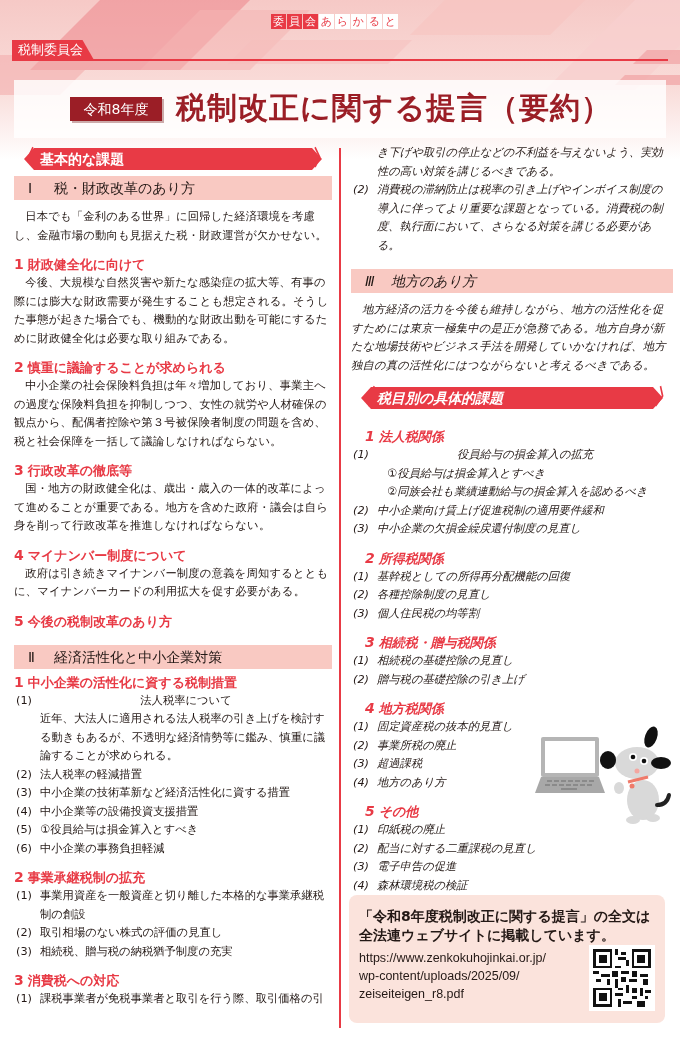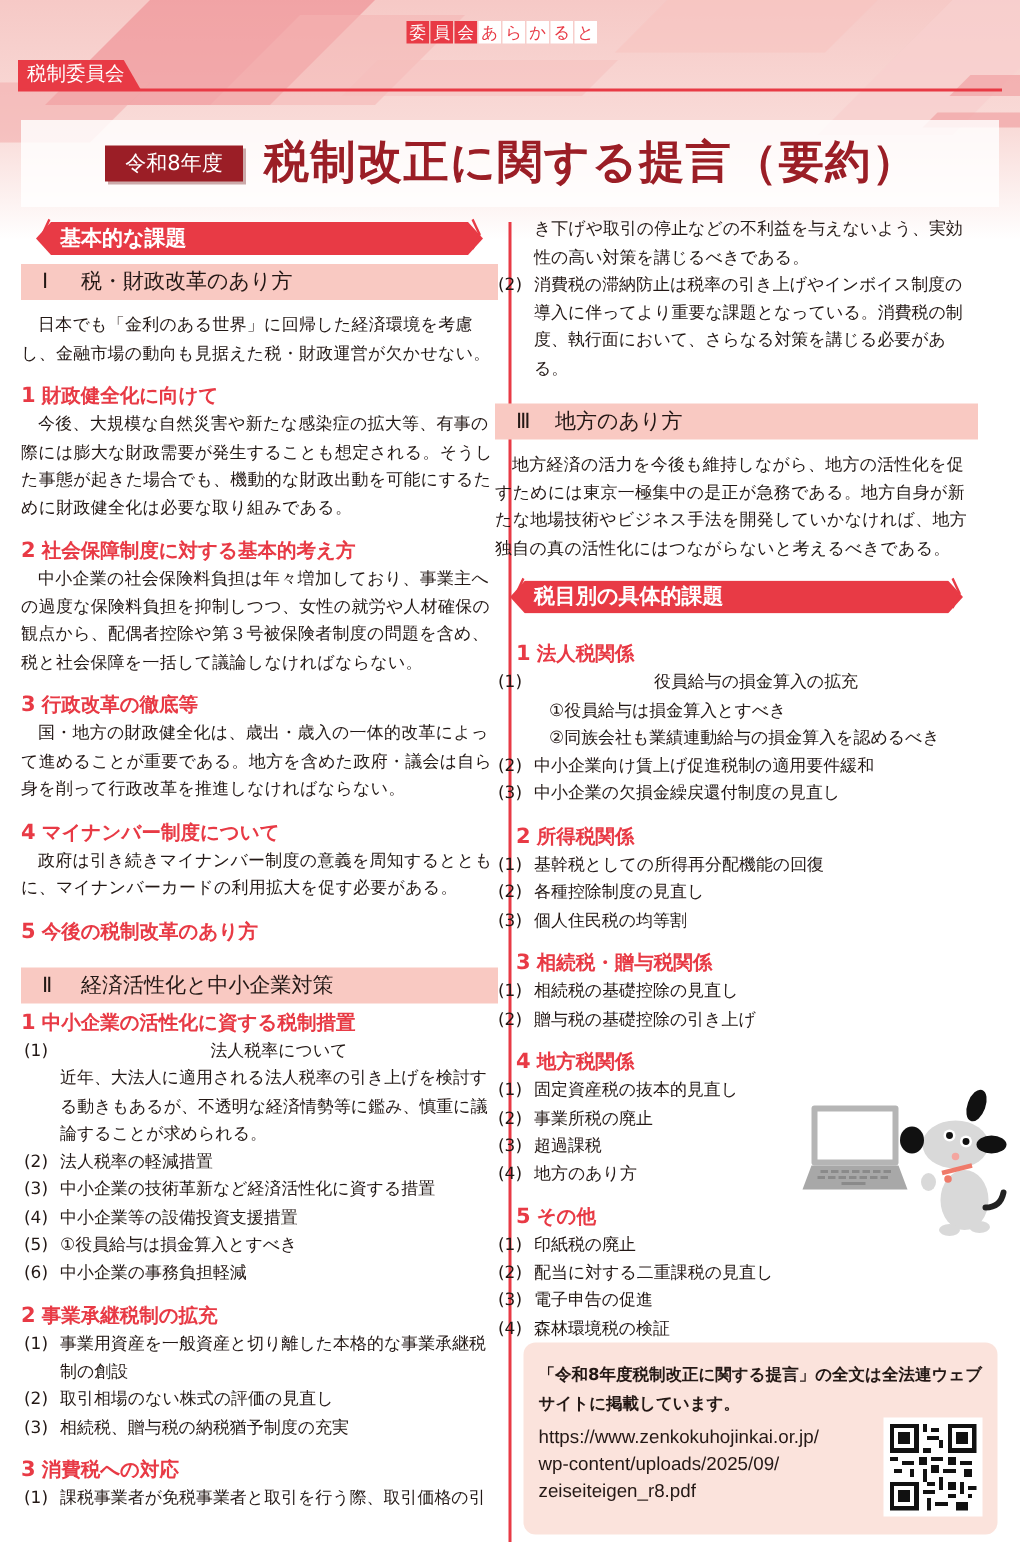--- a/index.html
+++ b/index.html
@@ -30,21 +30,21 @@
   .committee-line { position: absolute; left: 12px; top: 59px; width: 656px; height: 1.5px; background: #e83a45; }
 
   .title-band { position: absolute; left: 14px; top: 80px; width: 652px; height: 58px; background: rgba(255,255,255,.82); }
   .year-badge { position: absolute; left: 70px; top: 97px; height: 24px; width: 92px; background: #9b1e26;
     color: #fff; font-size: 14px; line-height: 24px; text-align: center; box-shadow: 2px 2px 0 #caa; }
   .main-title { position: absolute; left: 176px; top: 88px; font-size: 30px; font-weight: bold; color: #9b1e26; letter-spacing: 1px; white-space: nowrap; }
 
   
   .col { position: absolute; top: 148px; }
   .col-left { left: 14px; width: 318px; }
-  .col-right { left: 330px; width: 322px; }
+  .col-right { left: 351px; width: 322px; font-style: italic; }
   .col-divider { position: absolute; left: 339px; top: 148px; width: 1.5px; height: 880px; background: #e83a45; }
 
   .banner { position: relative; height: 22px; margin: 0 2px 6px 2px; }
   .banner .bar { position: absolute; left: 8px; right: 8px; top: 0; height: 22px; background: #e83a45;
     clip-path: polygon(10px 0, calc(100% - 10px) 0, 100% 50%, calc(100% - 10px) 100%, 10px 100%, 0 50%); }
   .banner .txt { position: absolute; left: 24px; top: 0; color: #fff; font-size: 14px; font-weight: bold; line-height: 22px; }
   .banner .chev { position: absolute; top: 0; color: #e83a45; font-size: 22px; line-height: 20px; font-weight: bold; }
   .banner .chev.l { left: -2px; }
   .banner .chev.r { right: -4px; }
 
@@ -58,21 +58,21 @@
   .list { list-style: none; font-size: 11.3px; line-height: 18.5px; }
   .list li { position: relative; padding-left: 26px; }
   .list li .lab { position: absolute; left: 2px; top: 0; }
   .list li .sub { display: block; text-align: center; }
   .list li .subp { display: block; padding-left: 0; }
 
   .right-top .list li { padding-left: 26px; }
 
   
   .info-box { position: absolute; left: 349px; top: 895px; width: 316px; height: 128px; background: #fbe3dc; border-radius: 8px; padding: 12px 10px; }
-  .info-box .lead { font-size: 11px; line-height: 19px; font-weight: bold; }
+  .info-box .lead { font-size: 14px; line-height: 19px; font-weight: bold; }
   .info-box .url { margin-top: 4px; font-family: "Liberation Sans", sans-serif; font-size: 12.5px; line-height: 18px; color: #231815; width: 215px; word-break: break-all; }
   .qr { position: absolute; right: 10px; top: 50px; width: 66px; height: 66px; background: #fff; padding: 4px; }
   .qr svg { width: 58px; height: 58px; display: block; }
 
   .mascot { position: absolute; left: 533px; top: 705px; width: 140px; height: 120px; }
 </style>
 </head>
 <body>
 
 <div class="hdr-bg">
@@ -116,21 +116,21 @@
   </div>
 
   <div class="sec-head">
     <span class="num">Ⅰ</span><span>税・財政改革のあり方</span>
   </div>
   <p class="para">日本でも「金利のある世界」に回帰した経済環境を考慮し、金融市場の動向も見据えた税・財政運営が欠かせない。</p>
 
   <div class="sub-head"><span class="n">1</span><span>財政健全化に向けて</span></div>
   <p class="para">今後、大規模な自然災害や新たな感染症の拡大等、有事の際には膨大な財政需要が発生することも想定される。そうした事態が起きた場合でも、機動的な財政出動を可能にするために財政健全化は必要な取り組みである。</p>
 
-  <div class="sub-head"><span class="n">2</span><span>社会保障制度に対する基本的考え方</span></div>
+  <div class="sub-head"><span class="n">2</span><span>慎重に議論することが求められる</span></div>
   <p class="para">中小企業の社会保険料負担は年々増加しており、事業主への過度な保険料負担を抑制しつつ、女性の就労や人材確保の観点から、配偶者控除や第３号被保険者制度の問題を含め、税と社会保障を一括して議論しなければならない。</p>
 
   <div class="sub-head"><span class="n">3</span><span>行政改革の徹底等</span></div>
   <p class="para">国・地方の財政健全化は、歳出・歳入の一体的改革によって進めることが重要である。地方を含めた政府・議会は自ら身を削って行政改革を推進しなければならない。</p>
 
   <div class="sub-head"><span class="n">4</span><span>マイナンバー制度について</span></div>
   <p class="para">政府は引き続きマイナンバー制度の意義を周知するとともに、マイナンバーカードの利用拡大を促す必要がある。</p>
 
   <div class="sub-head" style="margin-bottom:14px"><span class="n">5</span><span>今後の税制改革のあり方</span></div>
 

